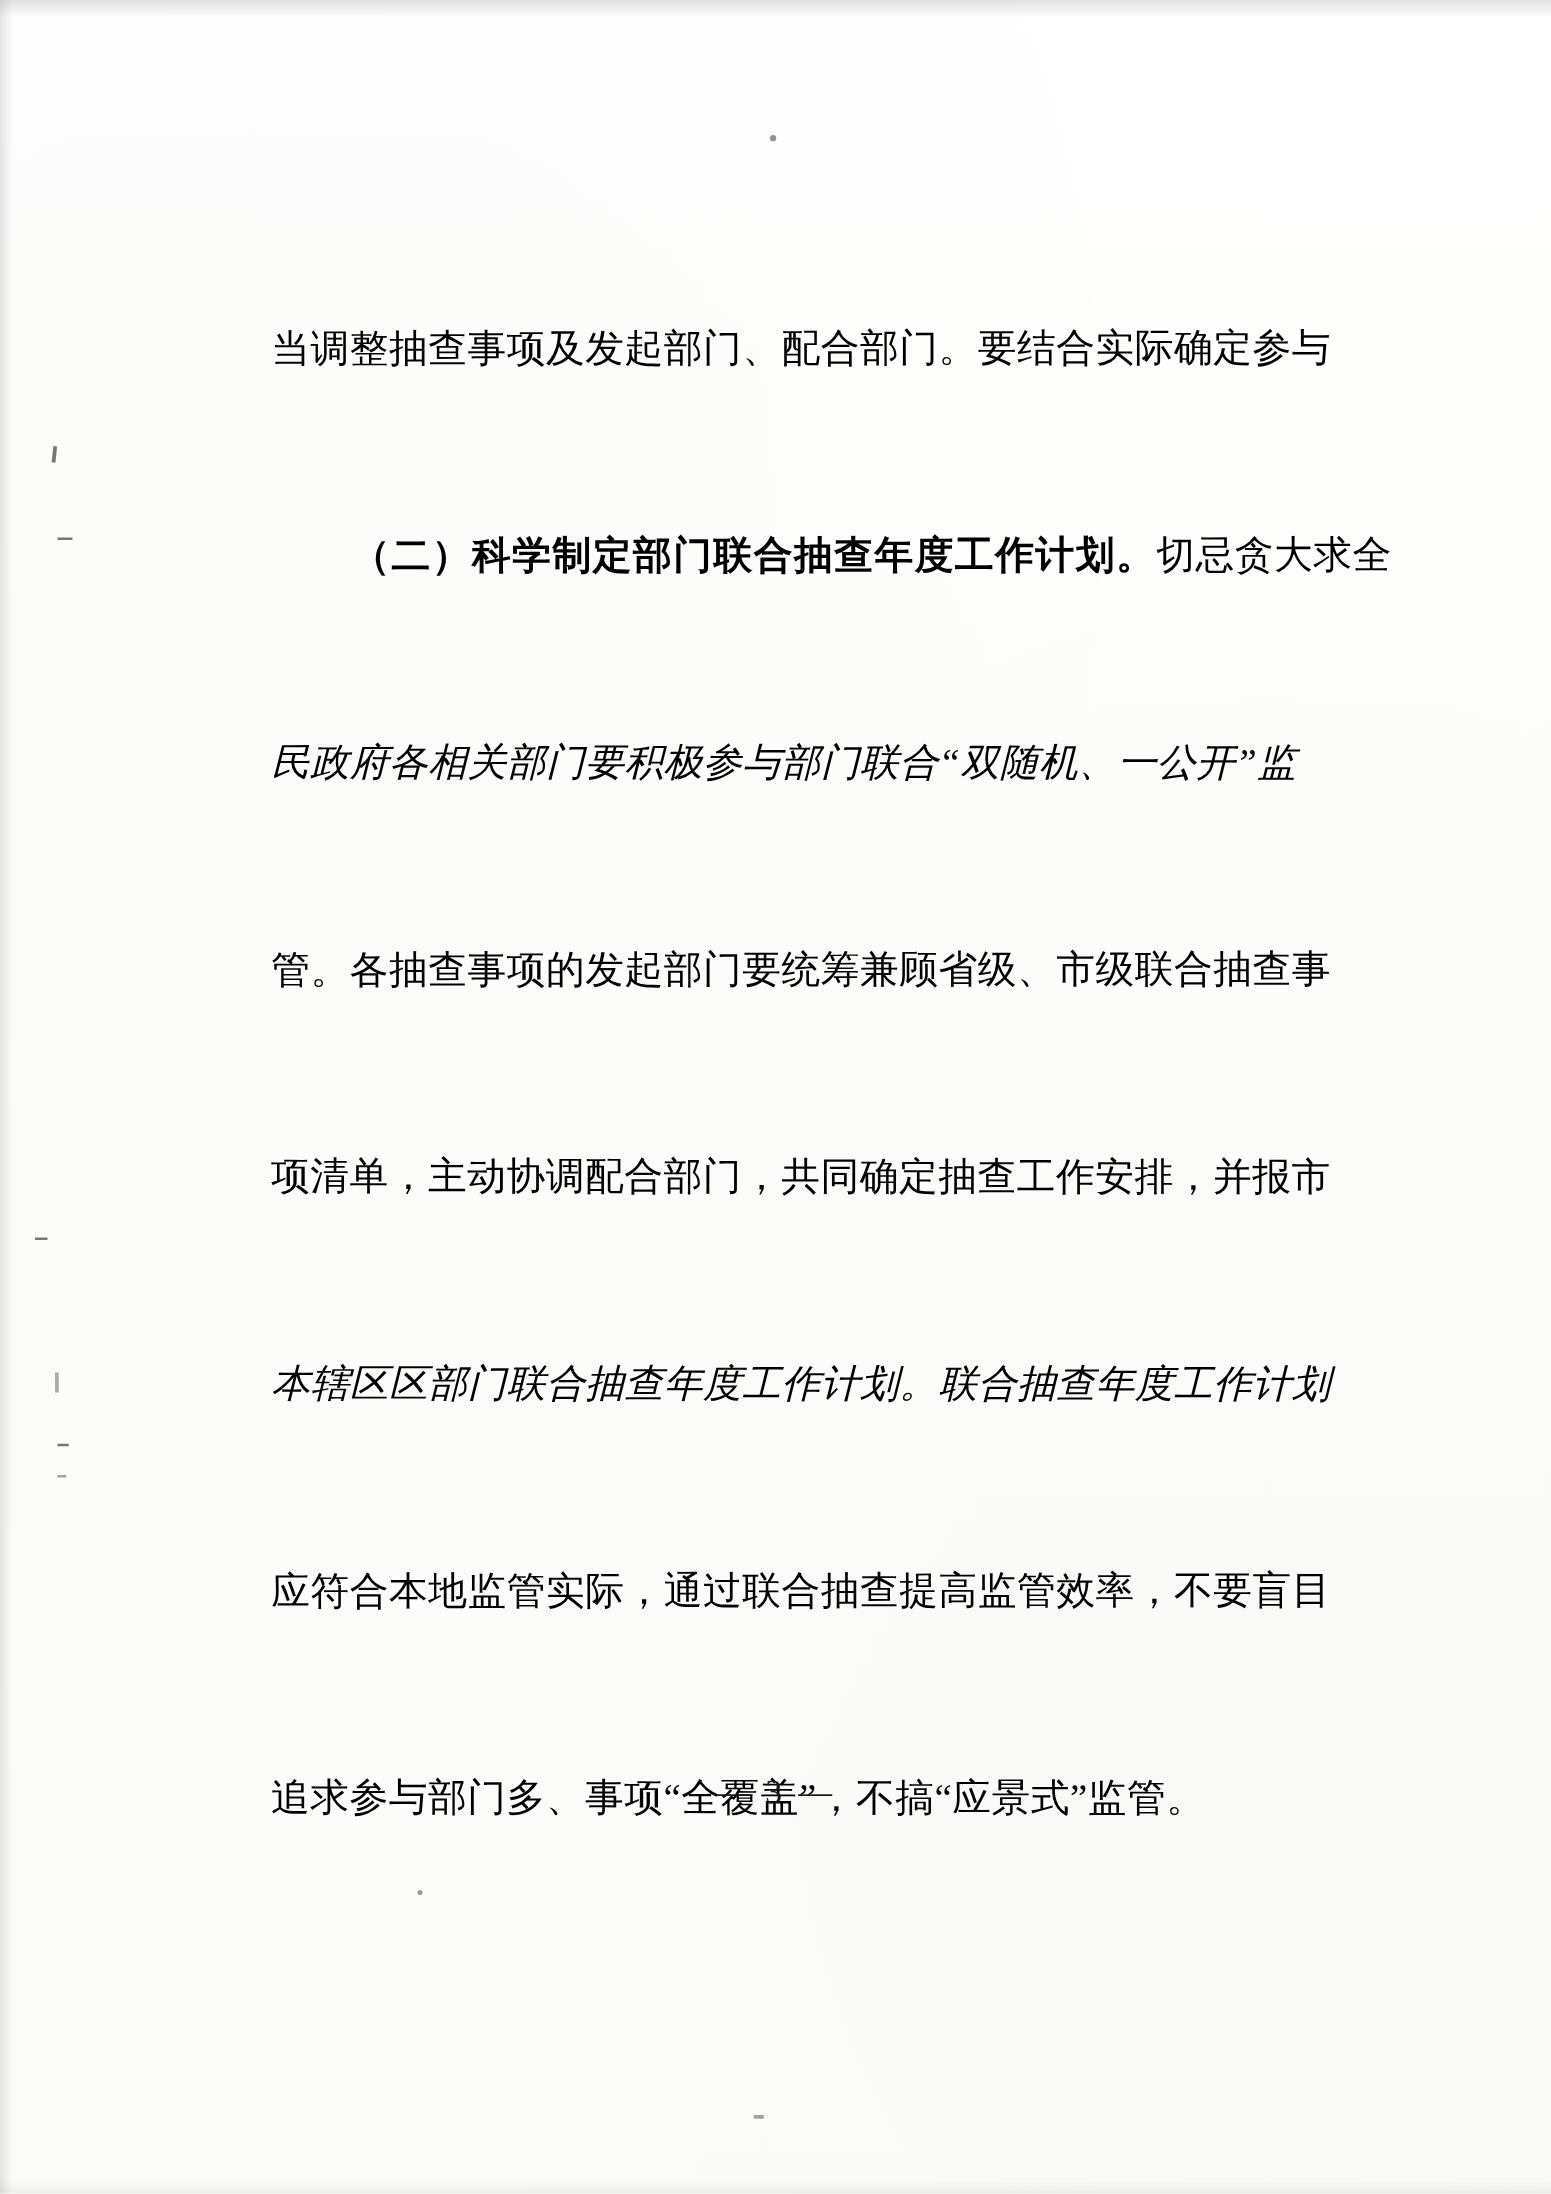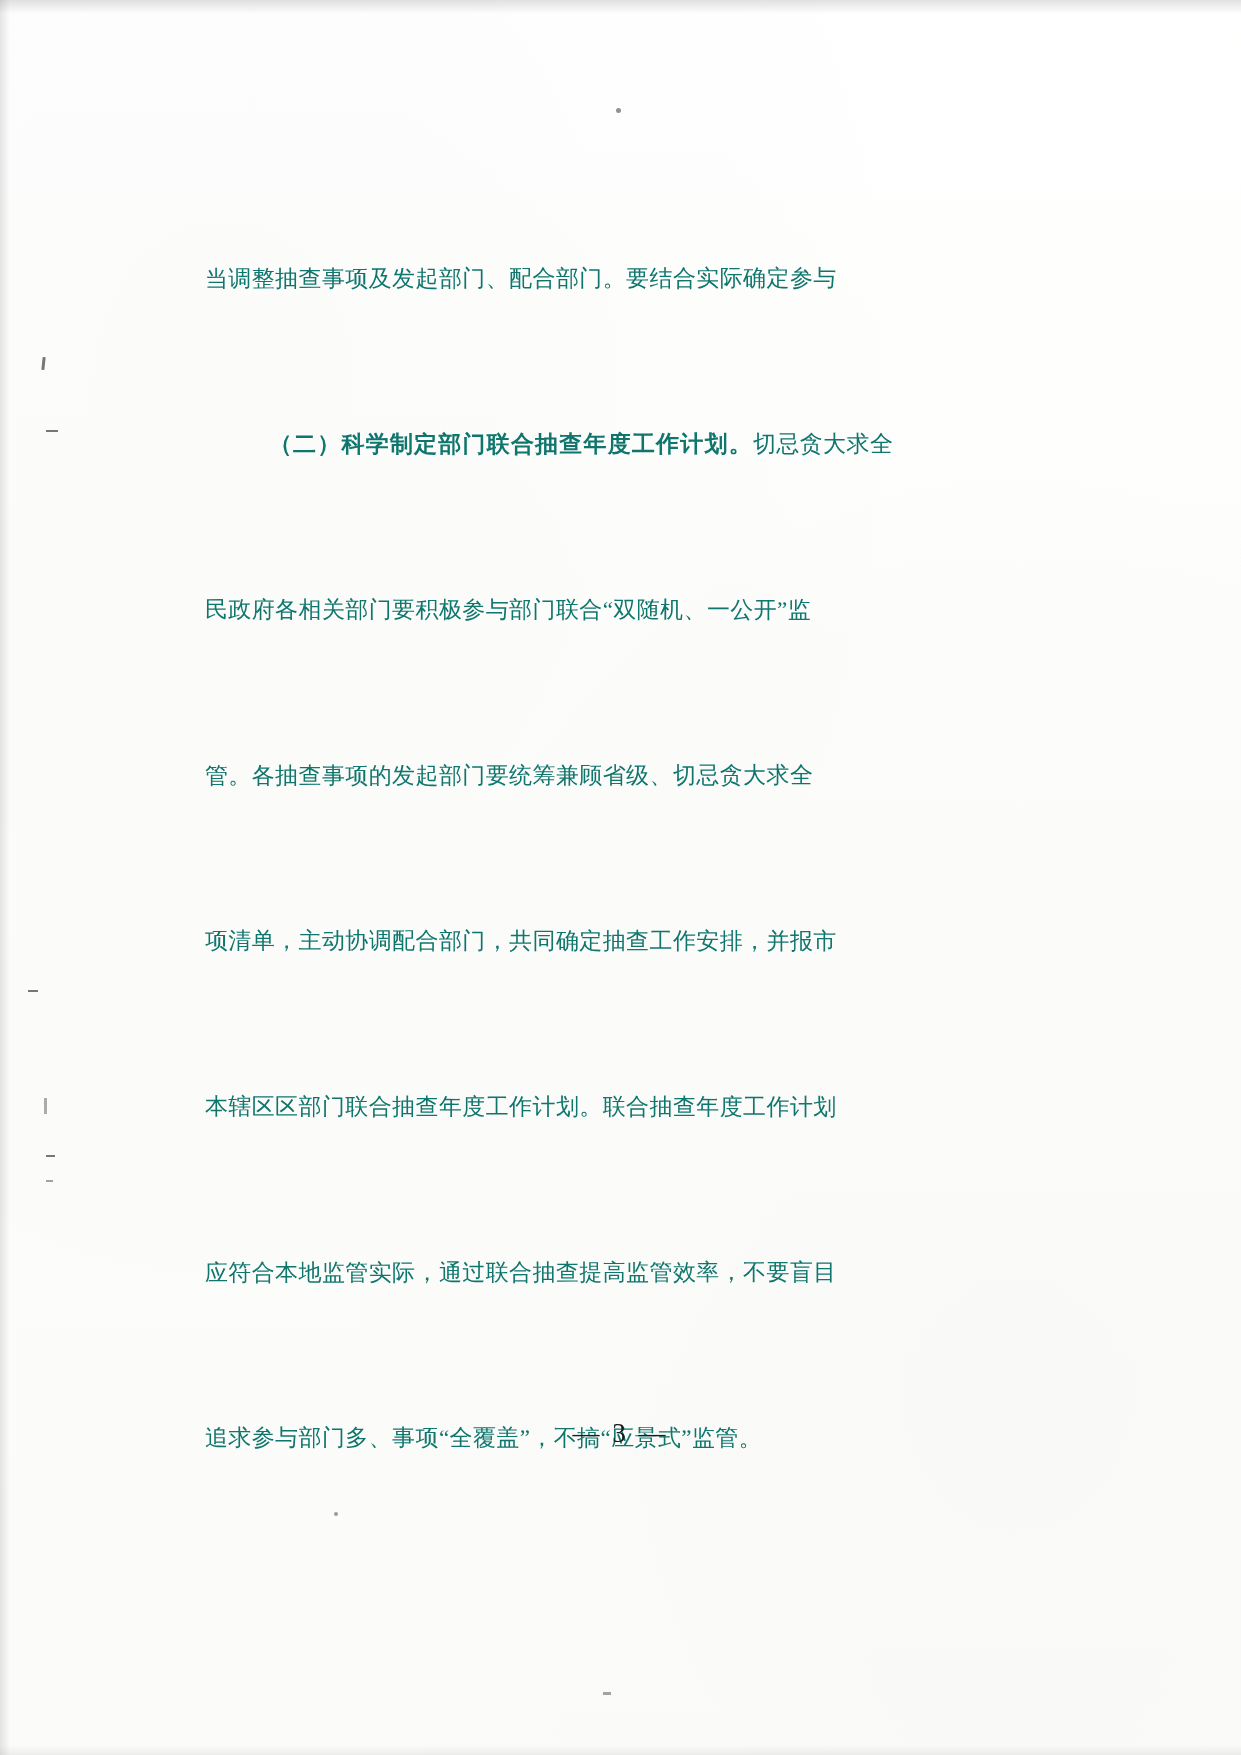--- a/index.html
+++ b/index.html
@@ -50,23 +50,23 @@
   .content {
     position: absolute;
     left: 168px;
     top: 196px;
     width: 812px;
   }
 
   
   .doc-line {
     font-family: "Liberation Serif", "DejaVu Serif", serif;
-    font-size: 23px;
+    font-size: 31px;
     line-height: 55.2px;
-    color: #0f766e;
+    color: #000000;
     white-space: pre;
     letter-spacing: 0.4px;
     text-rendering: geometricPrecision;
     -webkit-font-smoothing: none;
   }
   .doc-line.justified {
     
     letter-spacing: 0.4px;
   }
   .doc-line .bold-head {
@@ -74,21 +74,21 @@
     letter-spacing: 1.2px;
   }
   .doc-line .indent2 {
     display: inline-block;
     width: 64px;
   }
   
   .j1 { transform: translateY(0px) rotate(-0.06deg); }
   .j2 { transform: translateY(0.5px) rotate(0.05deg); }
   .j3 { transform: translateY(-0.4px) rotate(-0.04deg); }
-  .j4 { transform: translateY(0.3px) rotate(0.03deg); }
+  .j4 { transform: translateY(0.3px) rotate(0.03deg); font-style: italic; }
 
   .page-number {
     position: absolute;
     left: 0;
     right: 0;
     top: 1418px;
     text-align: center;
     font-family: "Liberation Serif", "DejaVu Serif", serif;
     font-size: 27px;
     color: #1a1a1a;
@@ -141,21 +141,21 @@
 
     <div class="doc-line justified j3">
       <span class="indent2"></span><span class="bold-head">（二）科学制定部门联合抽查年度工作计划。</span><span>切忌贪大求全</span>
     </div>
 
     <div class="doc-line justified j4">
       <span>民政府各相关部门要积极参与部门联合“双随机、一公开”监</span>
     </div>
 
     <div class="doc-line justified j1">
-      <span>管。各抽查事项的发起部门要统筹兼顾省级、切忌贪大求全</span>
+      <span>管。各抽查事项的发起部门要统筹兼顾省级、市级联合抽查事</span>
     </div>
 
     <div class="doc-line justified j2">
       <span>项清单，主动协调配合部门，共同确定抽查工作安排，并报市</span>
     </div>
 
 
     <div class="doc-line justified j4">
       <span>本辖区区部门联合抽查年度工作计划。联合抽查年度工作计划</span>
     </div>

